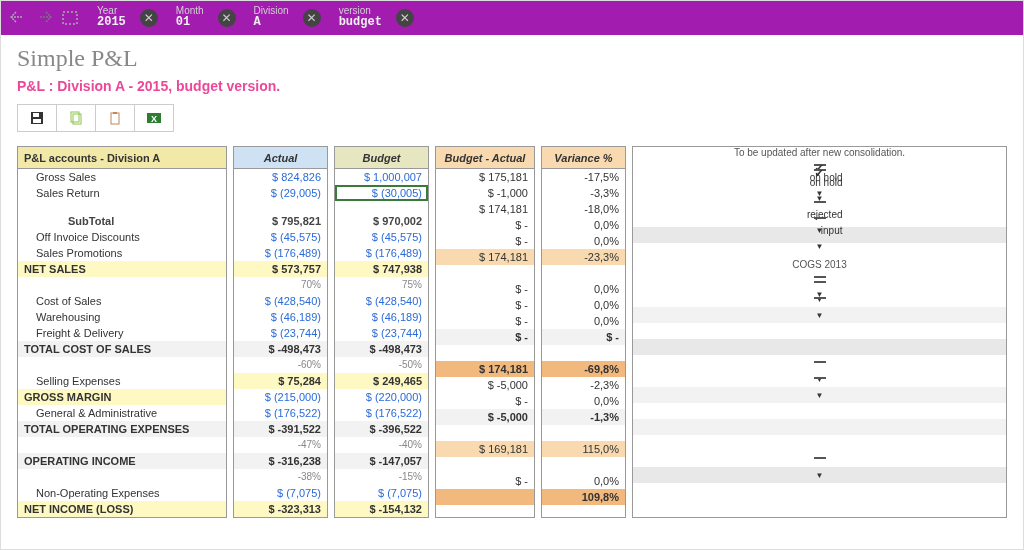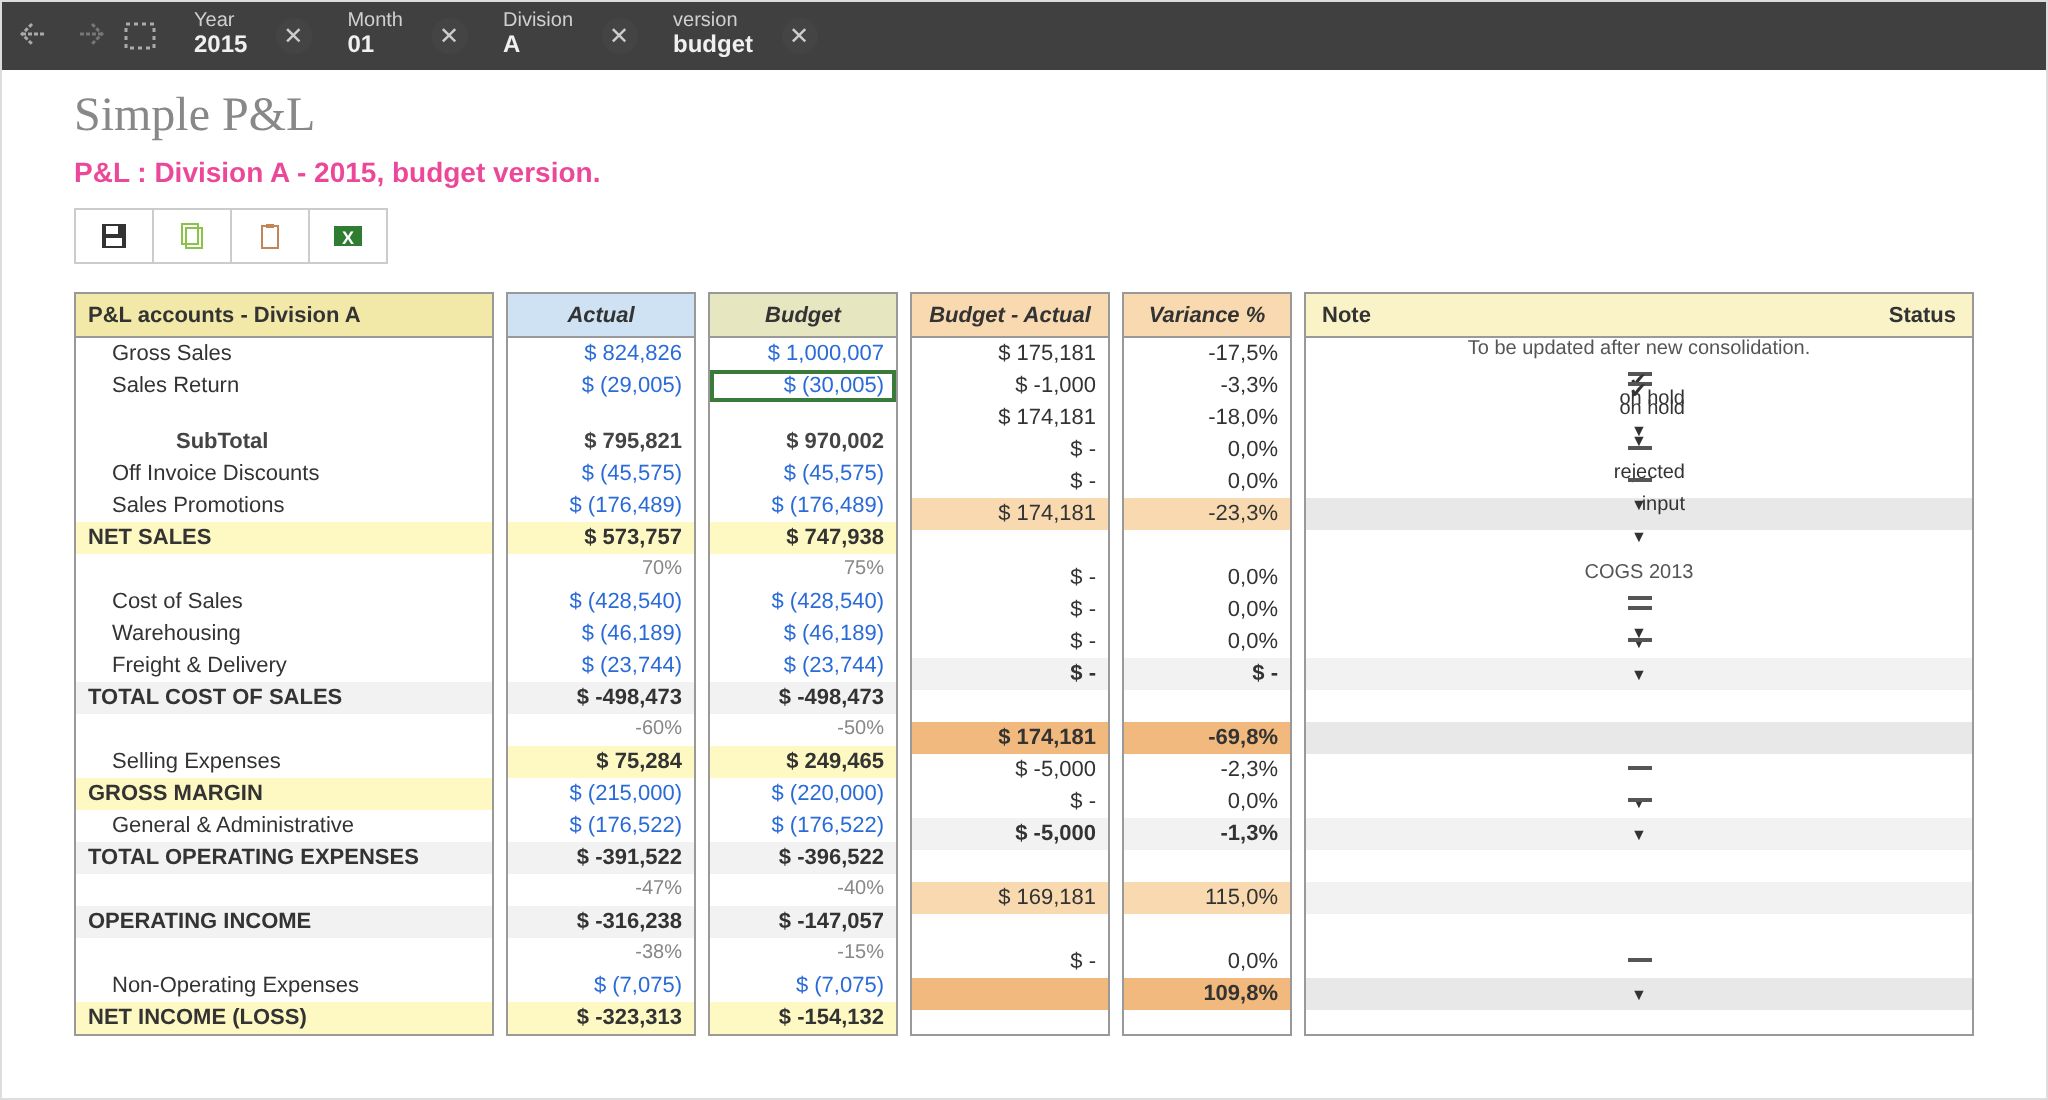--- a/index.html
+++ b/index.html
@@ -1,29 +1,29 @@
 <!DOCTYPE html>
 <html><head>
 <meta charset="utf-8">
 <style>
 * { box-sizing: border-box; margin: 0; padding: 0; }
 body { font-family: Arial, sans-serif; font-size: 11px; color: #333; background: #fff; }
 .container { width: 1024px; height: 550px; border: 1px solid #ddd; position: relative; overflow: hidden; box-shadow: 0 4px 8px rgba(0,0,0,0.15); }
 
 
-.filter-bar { background: #404040; color: #ccc; height: 34px; display: flex; align-items: center; padding: 0 6px; gap: 4px; }
+.filter-bar { background: #a21caf; color: #ccc; height: 34px; display: flex; align-items: center; padding: 0 6px; gap: 4px; }
 .fb-icon { width: 22px; height: 22px; display: flex; align-items: center; justify-content: center; color: #aaa; font-size: 14px; cursor: pointer; }
 .fb-icon svg { fill: #aaa; }
 .filter-chip { display: flex; align-items: center; padding: 2px 6px; gap: 14px; margin-left: 6px; }
 .filter-chip .lbl { font-size: 10px; color: #d0d0d0; line-height: 1; }
-.filter-chip .val { font-size: 12px; color: #f0f0f0; font-weight: bold; line-height: 1.1; }
+.filter-chip .val { font-size: 12px; color: #f0f0f0; font-weight: bold; line-height: 1.1; font-family: Liberation Mono, monospace; }
 .chip-close { color: #ccc; width: 18px; height: 18px; border-radius: 50%; background: #444; display: flex; align-items: center; justify-content: center; font-size: 12px; cursor: pointer; }
 
 
-.main { padding: 10px 36px; }
+.main { padding: 10px 16px; }
 h1.title { font-size: 24px; font-weight: 300; color: #888; font-family: Georgia, serif; margin-bottom: 6px; }
 .subtitle { font-size: 14px; font-weight: bold; color: #ec4899; margin-bottom: 10px; }
 
 
 .toolbar { display: flex; gap: 0; margin-bottom: 14px; }
 .tb-btn { width: 40px; height: 28px; border: 1px solid #ccc; display: flex; align-items: center; justify-content: center; cursor: pointer; background: #fff; margin-right: -1px; }
 
 
 .sheet { display: flex; gap: 6px; justify-content: flex-end; }
 .col { border: 1px solid #999; }
@@ -272,24 +272,20 @@
             <div class="row right">0,0%</div>
             <div class="row right lgrey">-1,3%</div>
             <div class="row right small"></div>
             <div class="row right peach">115,0%</div>
             <div class="row right small"></div>
             <div class="row right">0,0%</div>
             <div class="row right darkpeach">109,8%</div>
           </div>
       </div>
       <div class="col col-notes">
-        <div class="hd hd-notes">
-          <span>Note</span>
-          <span>Status</span>
-        </div>
         <div id="c-notes">
             <div class="note-row">
               <div class="note-text">To be updated after new consolidation.</div>
               <span class="chk checked"></span>
               <span class="status-txt">on hold</span>
               <span class="dd">▼</span>
             </div>
             <div class="note-row">
               <div class="note-text"></div>
               <span class="chk checked"></span>

